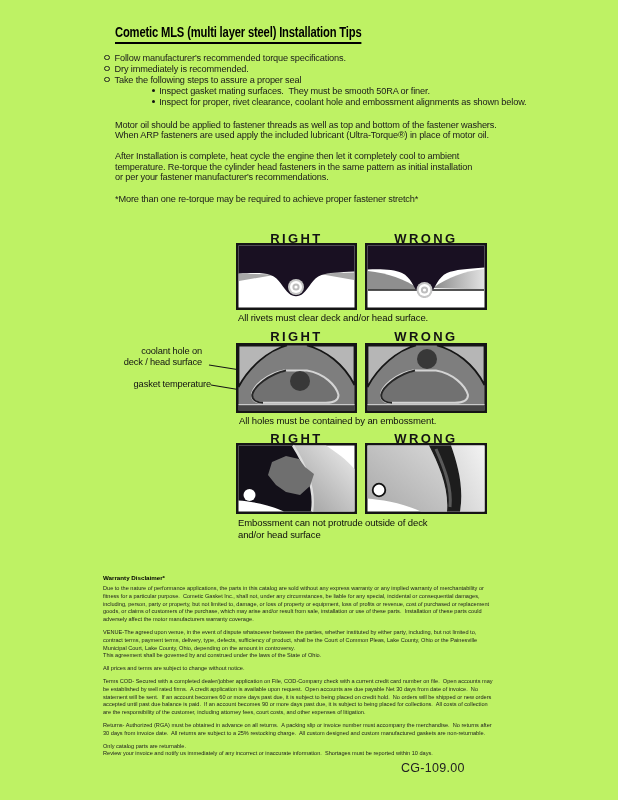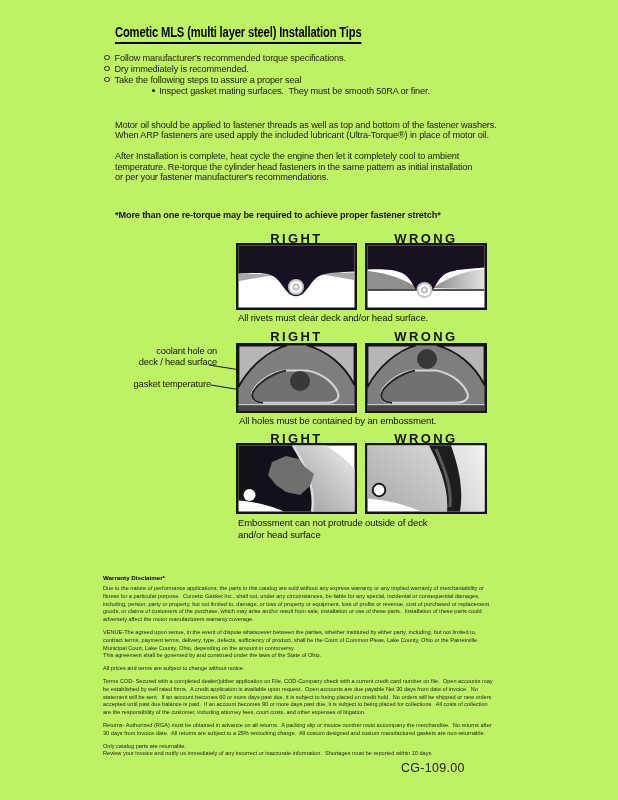--- a/index.html
+++ b/index.html
@@ -18,21 +18,21 @@
   .b-line.sub{margin-left:48px;}
   .b-marker{width:3.5px;height:3.5px;border:1px solid #222;border-radius:50%;margin-right:5px;flex:none;}
   .s-marker{width:3.2px;height:3.2px;background:#111;border-radius:50%;margin-right:4px;flex:none;}
 
   
   .diesel{left:115px;top:116px;}
   .diesel-heading{font-size:10.5px;font-weight:bold;letter-spacing:-.2px;white-space:pre;color:#000;}
   .diesel p{margin:0;font-size:9.2px;line-height:10.2px;letter-spacing:-.15px;white-space:pre;color:#1a1a1a;}
   .diesel .p1{margin-top:4px;}
   .diesel .p2{margin-top:11px;}
-  .diesel .note{margin-top:28px;font-weight:bold;}
+  .diesel .note{margin-top:12px;}
 
   
   .dg-label{font-size:13px;font-weight:bold;letter-spacing:2.4px;text-align:center;color:#131313;}
   .dg-caption{font-size:9.5px;font-weight:normal;letter-spacing:-.1px;white-space:pre-line;color:#0d0d0d;line-height:11.5px;}
 
   
   .annot{font-size:9.3px;letter-spacing:-.15px;text-align:right;white-space:pre-line;line-height:10.5px;color:#111;}
 
   
   .legal{left:103px;top:574px;width:430px;}
@@ -58,20 +58,24 @@
       <span class="b-marker"></span>
       <span>Dry immediately is recommended.</span>
     </div>
     <div class="b-line">
       <span class="b-marker"></span>
       <span>Take the following steps to assure a proper seal</span>
     </div>
     <div class="b-line sub">
       <span class="s-marker"></span>
       <span>Inspect gasket mating surfaces.  They must be smooth 50RA or finer.</span>
+    </div>
+    <div class="b-line sub">
+      <span class="s-marker"></span>
+      <span>Inspect for proper, rivet clearance, coolant hole and embossment alignments as shown below.</span>
     </div>
   </div>
 
   <div class="abs diesel">
     <p class="p1">Motor oil should be applied to fastener threads as well as top and bottom of the fastener washers.
 When ARP fasteners are used apply the included lubricant (Ultra-Torque®) in place of motor oil.</p>
     <p class="p2">After Installation is complete, heat cycle the engine then let it completely cool to ambient
 temperature. Re-torque the cylinder head fasteners in the same pattern as initial installation
 or per your fastener manufacturer's recommendations.</p>
     <p class="note">*More than one re-torque may be required to achieve proper fastener stretch*</p>
@@ -111,21 +115,21 @@
       <circle cx="59.5" cy="47" r="3.6" fill="#bdbdbd"></circle>
       <circle cx="59.5" cy="47" r="1.6" fill="#ffffff"></circle>
     </g>
   </svg>
 
   <div class="abs dg-caption" style="left:238px;top:312px">All rivets must clear deck and/or head surface.</div>
 
   <div class="abs dg-label" style="left:236px;top:329px;width:121px">RIGHT</div>
   <div class="abs dg-label" style="left:365px;top:329px;width:122px">WRONG</div>
 
-  <div class="abs annot" style="left:107px;top:346px;width:110px">coolant hole on
+  <div class="abs annot" style="left:92px;top:346px;width:110px">coolant hole on
 deck / head surface</div>
   <div class="abs annot" style="left:94px;top:379px;width:117px">gasket temperature</div>
 
   <svg class="abs" style="left:205px;top:360px" width="100" height="40" viewBox="0 0 100 40">
     <line x1="4" y1="5" x2="91" y2="19" stroke="#141414" stroke-width="1.1"></line>
     <line x1="6" y1="25" x2="54" y2="33" stroke="#141414" stroke-width="1.1"></line>
   </svg>
 
   <svg class="abs" style="left:236px;top:343px" width="121" height="70" viewBox="0 0 121 70">
     <rect x="1.25" y="1.25" width="118.5" height="67.5" fill="#7e7e7e" stroke="#151515" stroke-width="2.5"></rect>

